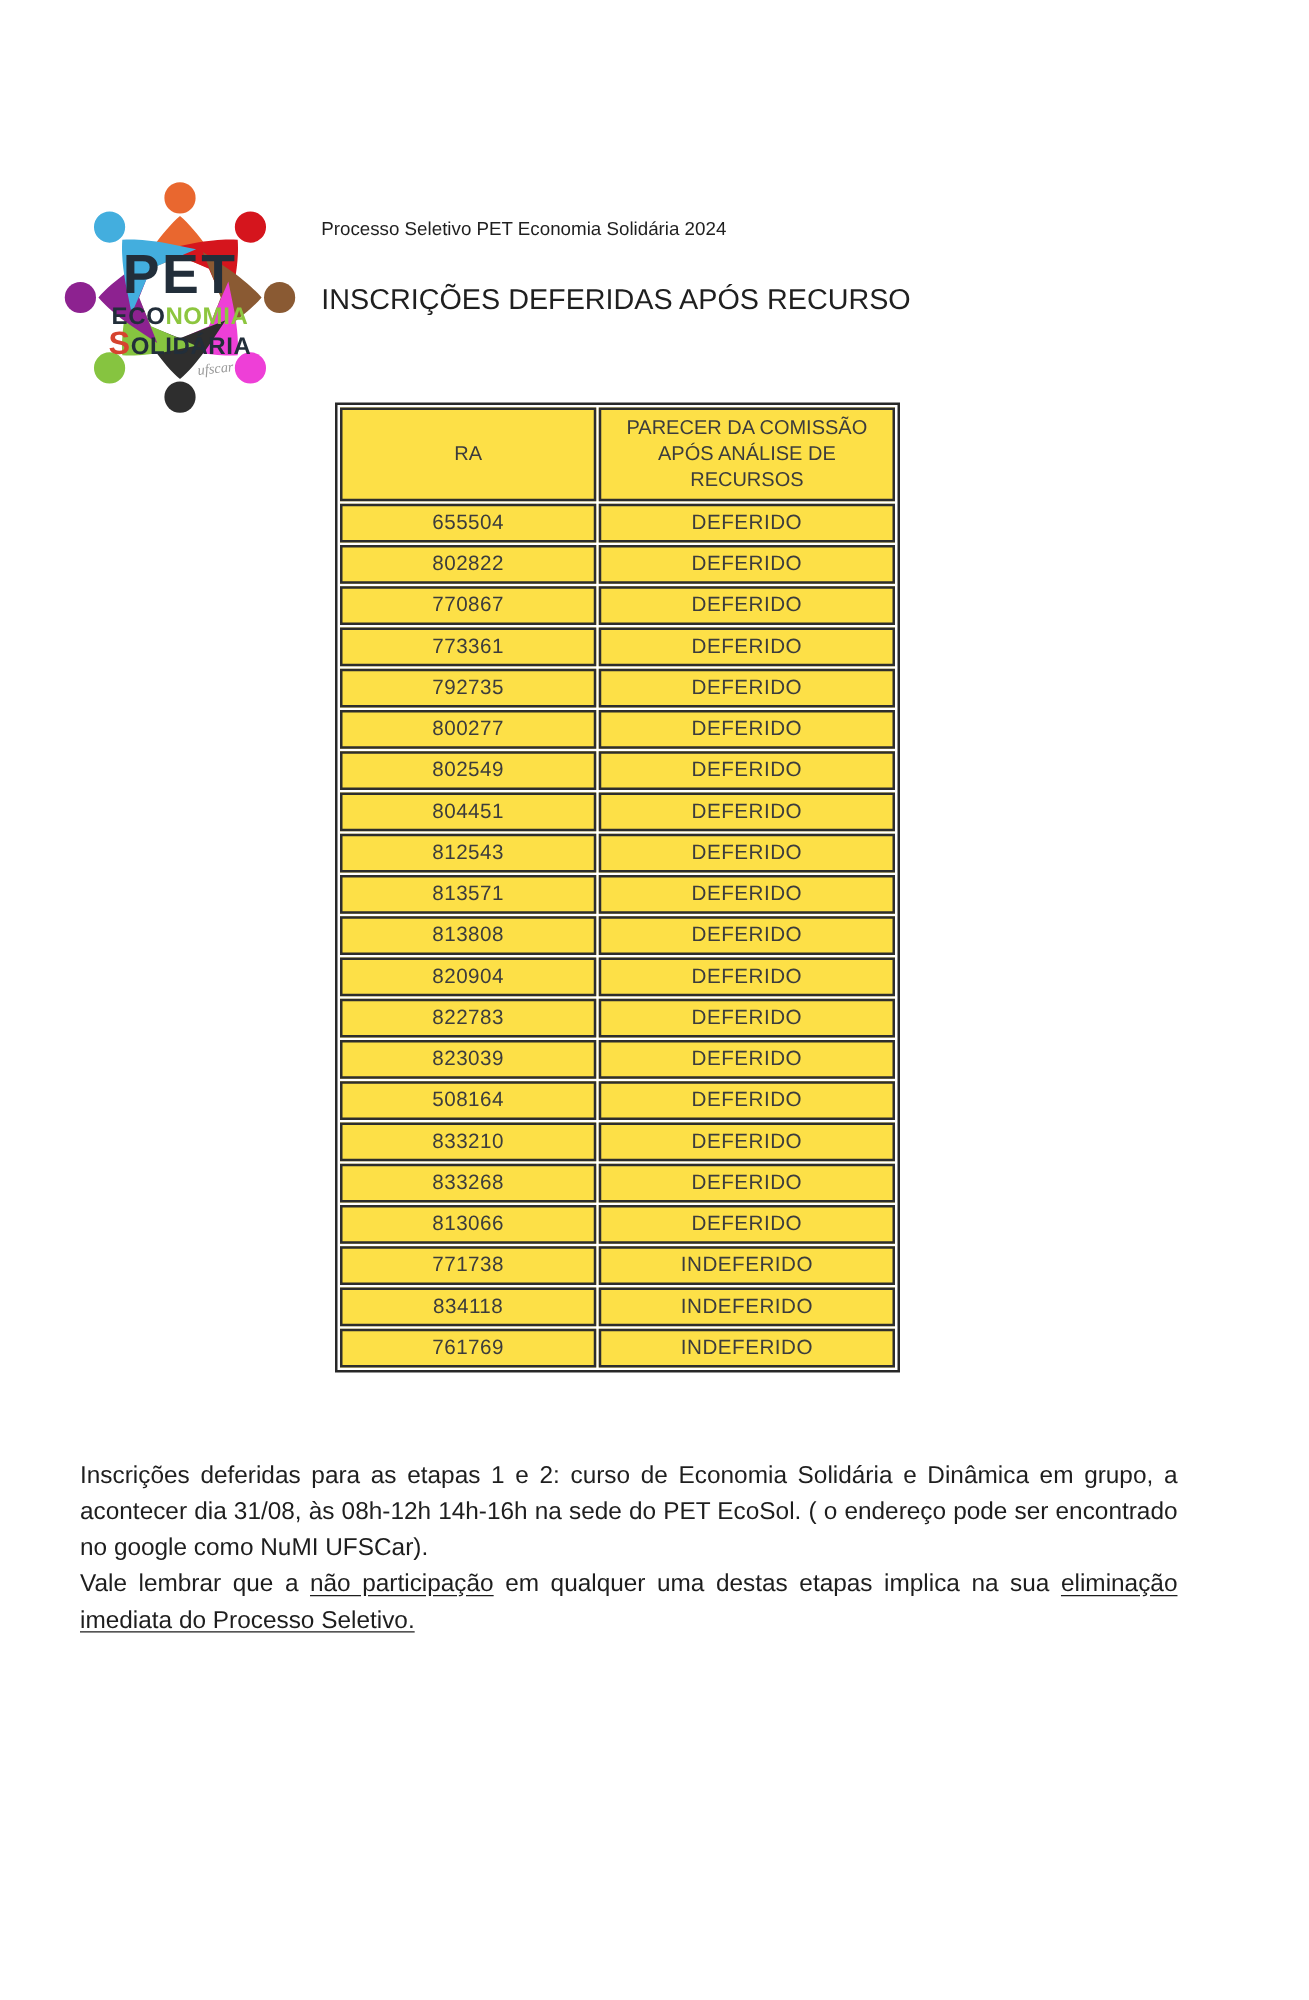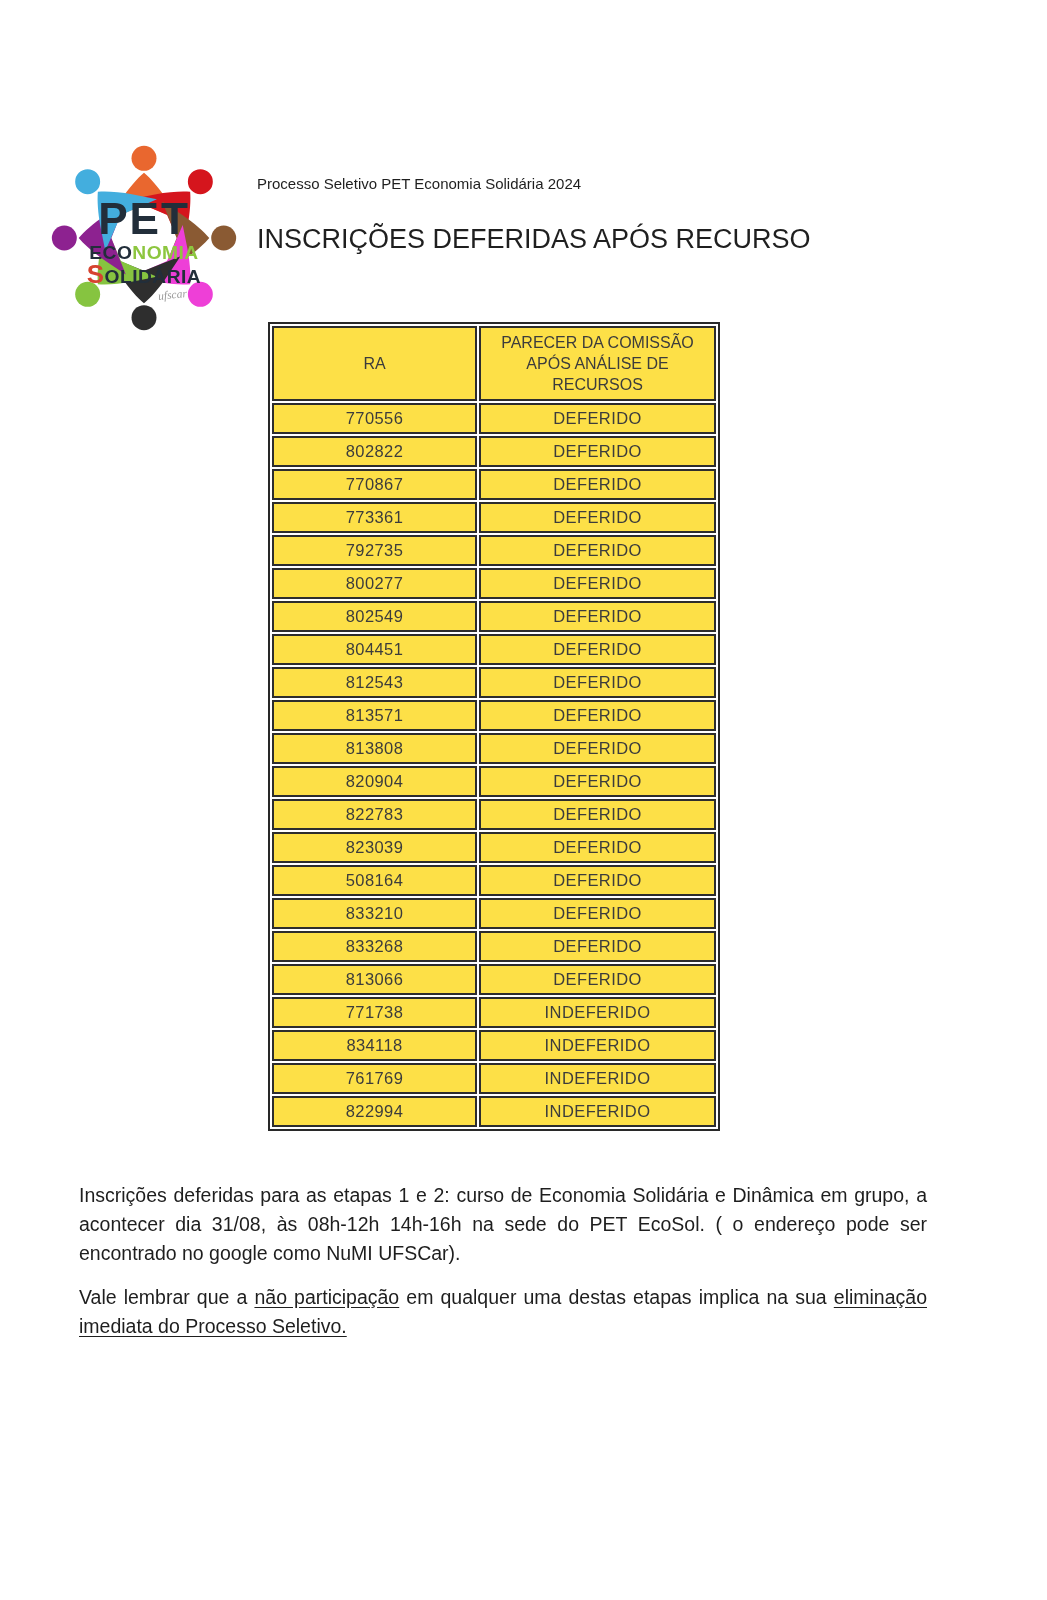--- a/index.html
+++ b/index.html
@@ -13,40 +13,40 @@
   .logo-pet{font-size:46px;font-weight:700;letter-spacing:2px;text-anchor:middle;
     font-family:"Liberation Sans", sans-serif;}
   .logo-line2,.logo-line3{font-size:20px;font-weight:700;letter-spacing:0.5px;text-anchor:middle;
     font-family:"Liberation Sans", sans-serif;}
   .logo-s-big{font-size:27px;}
   .logo-sign{font-size:12px;font-style:italic;fill:#9a9a9a;text-anchor:middle;
     font-family:"Liberation Serif", serif;}
   
   .titles{position:absolute;left:257px;top:172px;color:#1f1f1f;}
   .doc-title{font-size:15px;line-height:24px;}
-  .doc-subtitle{font-size:27px;line-height:24px;margin-top:31px;}
+  .doc-subtitle{font-size:23px;line-height:24px;margin-top:31px;}
   
   .results{
     position:absolute;left:268px;top:322px;width:452px;
     border-collapse:separate;border-spacing:2px;
     border:2px solid #282828;background:#ffffff;
   }
   .results th,.results td{
     border:2px solid #2d2d2d;text-align:center;vertical-align:middle;
     color:#3c3c3c;background:#fde047;
   }
   .results th{font-size:16px;font-weight:400;line-height:21px;padding:4px 8px;}
   .results th.ra-col{width:185px;}
   .results td{font-size:16.5px;height:25px;padding:1px 4px;letter-spacing:0.4px;}
   
   .notes{
     position:absolute;left:64px;top:1166px;width:878px;
     font-size:19.5px;line-height:29px;color:#1e1e1e;text-align:justify;
   }
-  .notes p{margin:15px;}
+  .notes p{margin:0;}
   .u{text-decoration:underline;text-underline-offset:3px;}
 </style>
 </head>
 <body>
 
 <div class="page">
 
   <div class="logo">
     <svg viewBox="0 0 200 200">
       <g>
@@ -98,21 +98,21 @@
   <table class="results">
     <thead>
       <tr>
         <th class="ra-col">RA</th>
         <th>PARECER DA COMISSÃO APÓS ANÁLISE DE RECURSOS</th>
       </tr>
     </thead>
     <tbody>
 
         <tr>
-          <td>770556</td>
+          <td>655504</td>
           <td>DEFERIDO</td>
         </tr>
 
         <tr>
           <td>802822</td>
           <td>DEFERIDO</td>
         </tr>
 
         <tr>
           <td>770867</td>
@@ -204,24 +204,20 @@
           <td>834118</td>
           <td>INDEFERIDO</td>
         </tr>
 
 
         <tr>
           <td>761769</td>
           <td>INDEFERIDO</td>
         </tr>
 
-        <tr>
-          <td>822994</td>
-          <td>INDEFERIDO</td>
-        </tr>
       </tbody>
   </table>
 
   <div class="notes">
     <p>Inscrições deferidas para as etapas 1 e 2: curso de Economia Solidária e Dinâmica em grupo, a acontecer dia 31/08, às 08h-12h 14h-16h na sede do PET EcoSol. ( o endereço pode ser encontrado no google como NuMI UFSCar).</p>
     <p><span>Vale lembrar que a </span><span class="u">não participação</span><span> em qualquer uma destas etapas implica na sua </span><span class="u">eliminação imediata do Processo Seletivo.</span></p>
   </div>
 
 </div>
 

